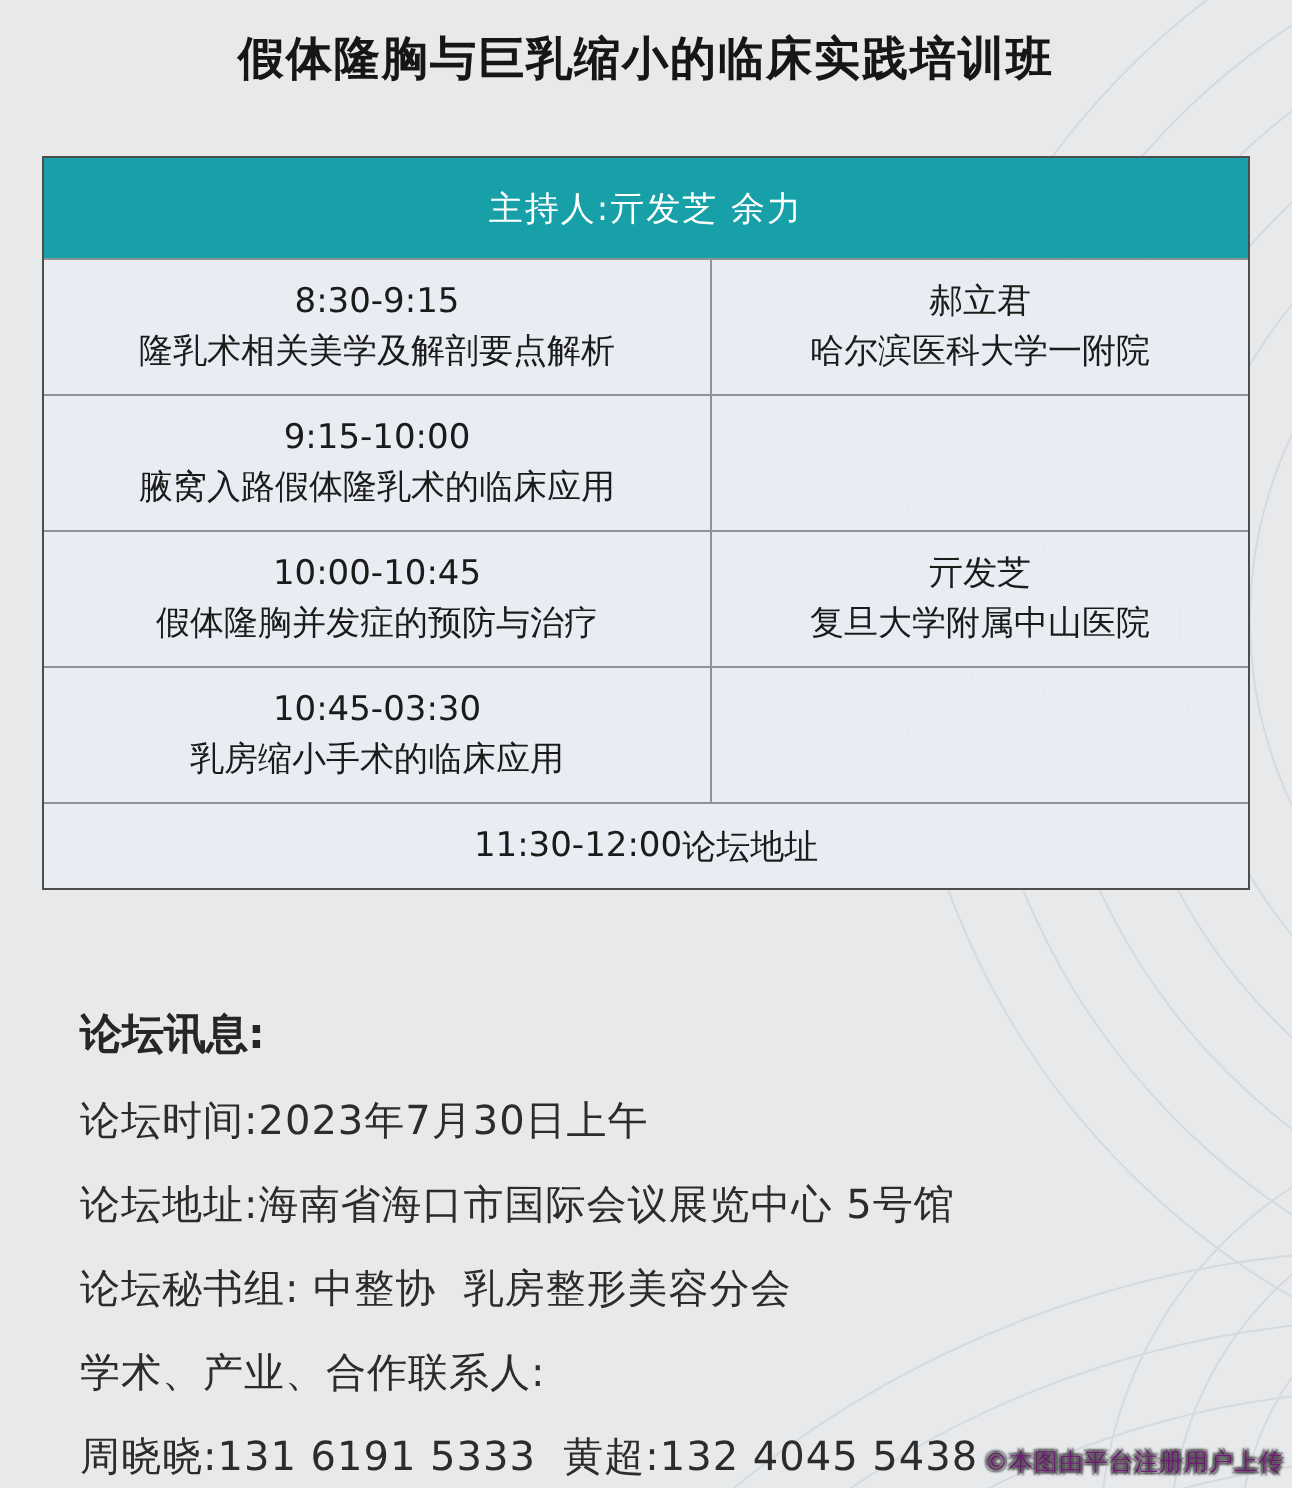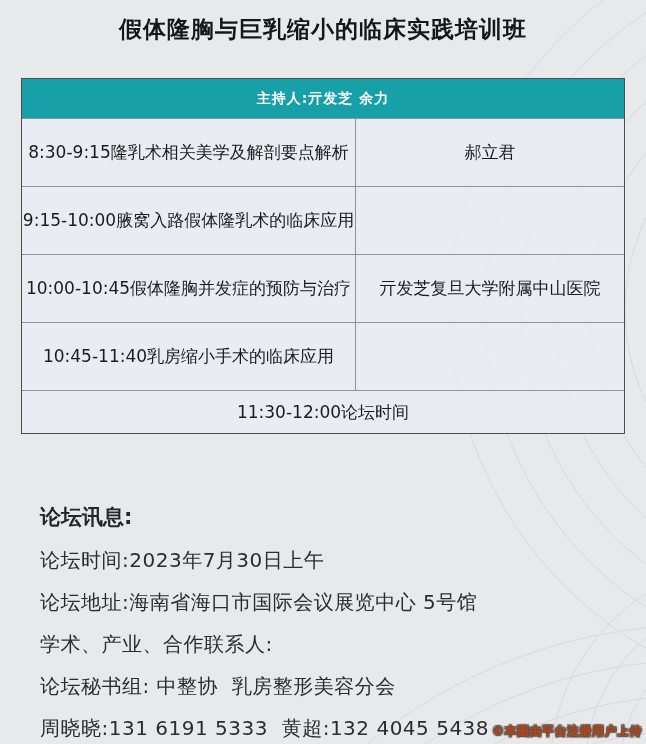--- a/index.html
+++ b/index.html
@@ -30,39 +30,39 @@
     z-index: 2;
   }
   .schedule-table {
     position: absolute;
     top: 78px; left: 21px;
     width: 604px;
     border: 1px solid #4d4d4d;
     z-index: 2;
   }
   .table-header {
-    height: 39px;
+    height: 50px;
     background: #18a0a9;
     color: #ffffff;
     display: flex;
     align-items: center;
     justify-content: center;
-    font-size: 14px;
-    font-weight: 700;
+    font-size: 17px;
+    font-weight: 400;
     letter-spacing: 1px;
   }
   .table-row {
     display: flex;
     height: 68px;
     border-top: 1px solid #8f9296;
     background: rgba(233,238,244,0.82);
   }
   .cell {
     display: flex;
-    flex-direction: row;
+    flex-direction: column;
     align-items: center;
     justify-content: center;
     font-size: 17px;
     line-height: 25px;
     text-align: left;
     color: #1b1b1b;
   }
   .cell.time-topic { width: 334px; border-right: 1px solid #8f9296; }
   .cell.speaker-aff { flex: 1; }
   .closing-row {
@@ -94,22 +94,22 @@
     font-weight: 500;
     color: #2c2c2c;
     margin-bottom: 15px;
     letter-spacing: 0.5px;
     white-space: pre-wrap;
   }
   .watermark {
     position: absolute;
     right: 4px; bottom: 4px;
     font-size: 12px;
-    font-weight: bold;
-    color: #c2410c;
+    font-weight: normal;
+    color: #701a75;
     text-shadow: 0 0 2px #555, 1px 1px 1px #555, -1px -1px 1px #555, 1px -1px 1px #555, -1px 1px 1px #555;
     z-index: 3;
     letter-spacing: 0.5px;
   }
 </style>
 </head>
 <body>
 
 <svg class="bg-decor" viewBox="0 0 646 744" xmlns="http://www.w3.org/2000/svg">
   <g fill="none" stroke="#d2d8dd" stroke-width="1" opacity="0.85">
@@ -136,20 +136,21 @@
 
   <div class="table-header">主持人:亓发芝 余力</div>
 
   <div class="table-row">
     <div class="cell time-topic">
       <span>8:30-9:15</span>
       <span>隆乳术相关美学及解剖要点解析</span>
     </div>
     <div class="cell speaker-aff">
       <span>郝立君</span>
+      <span>哈尔滨医科大学一附院</span>
     </div>
   </div>
 
   <div class="table-row">
     <div class="cell time-topic">
       <span>9:15-10:00</span>
       <span>腋窝入路假体隆乳术的临床应用</span>
     </div>
   </div>
 
@@ -159,34 +160,34 @@
       <span>假体隆胸并发症的预防与治疗</span>
     </div>
     <div class="cell speaker-aff">
       <span>亓发芝</span>
       <span>复旦大学附属中山医院</span>
     </div>
   </div>
 
   <div class="table-row">
     <div class="cell time-topic">
-      <span>10:45-11:40</span>
+      <span>10:45-03:30</span>
       <span>乳房缩小手术的临床应用</span>
     </div>
   </div>
 
   <div class="closing-row">
     <span>11:30-12:00</span>
-    <span>论坛时间</span>
+    <span>论坛地址</span>
   </div>
 
 </div>
 
 <div class="info-section">
   <div class="info-heading">论坛讯息:</div>
   <div class="info-line">论坛时间:2023年7月30日上午</div>
   <div class="info-line">论坛地址:海南省海口市国际会议展览中心 5号馆</div>
+  <div class="info-line">论坛秘书组: 中整协  乳房整形美容分会</div>
   <div class="info-line">学术、产业、合作联系人:</div>
-  <div class="info-line">论坛秘书组: 中整协  乳房整形美容分会</div>
   <div class="info-line">周晓晓:131 6191 5333  黄超:132 4045 5438</div>
 </div>
 
 <div class="watermark">©本图由平台注册用户上传</div>
 
 </body></html>

